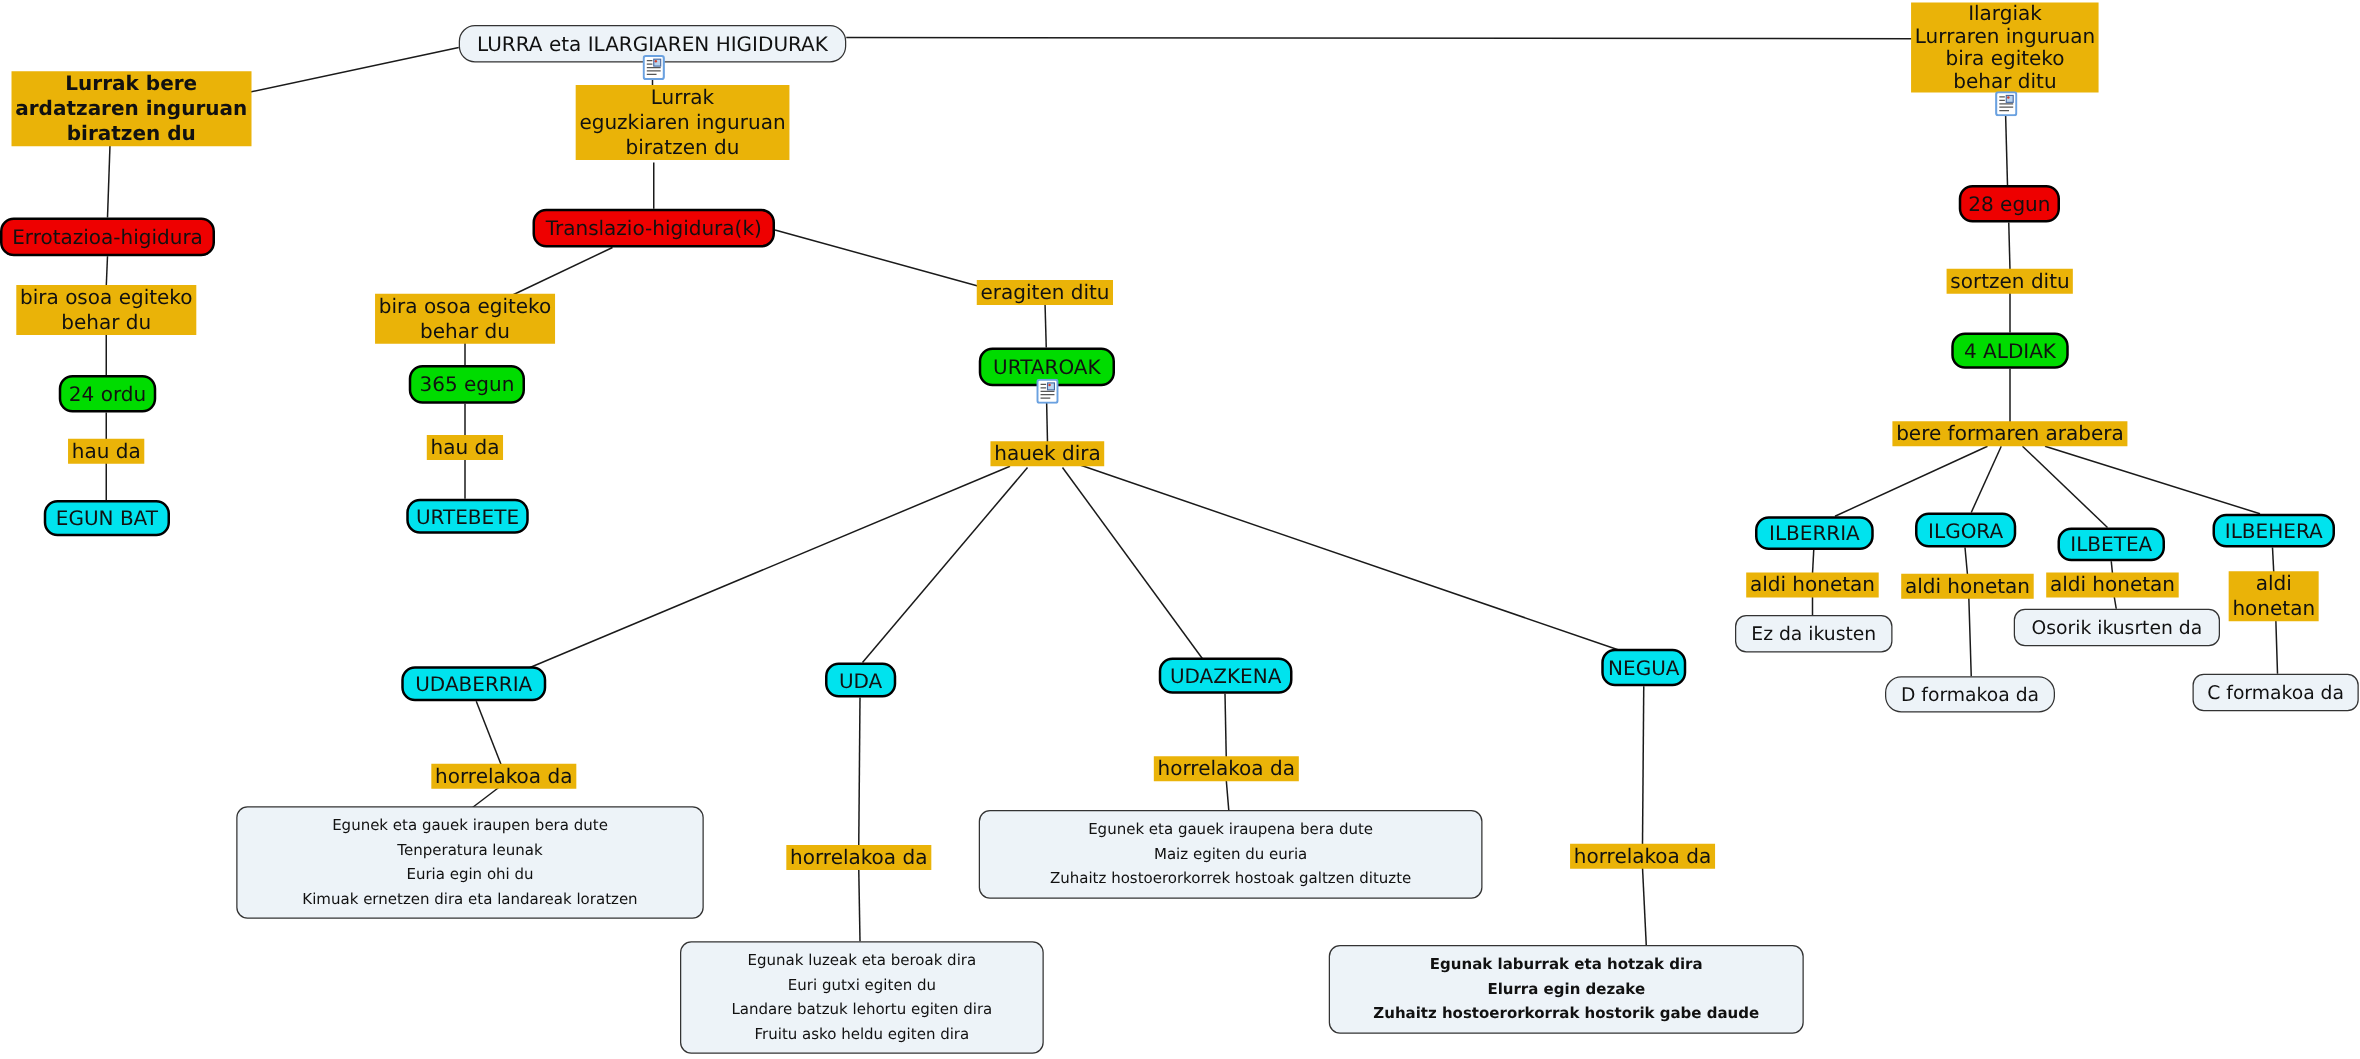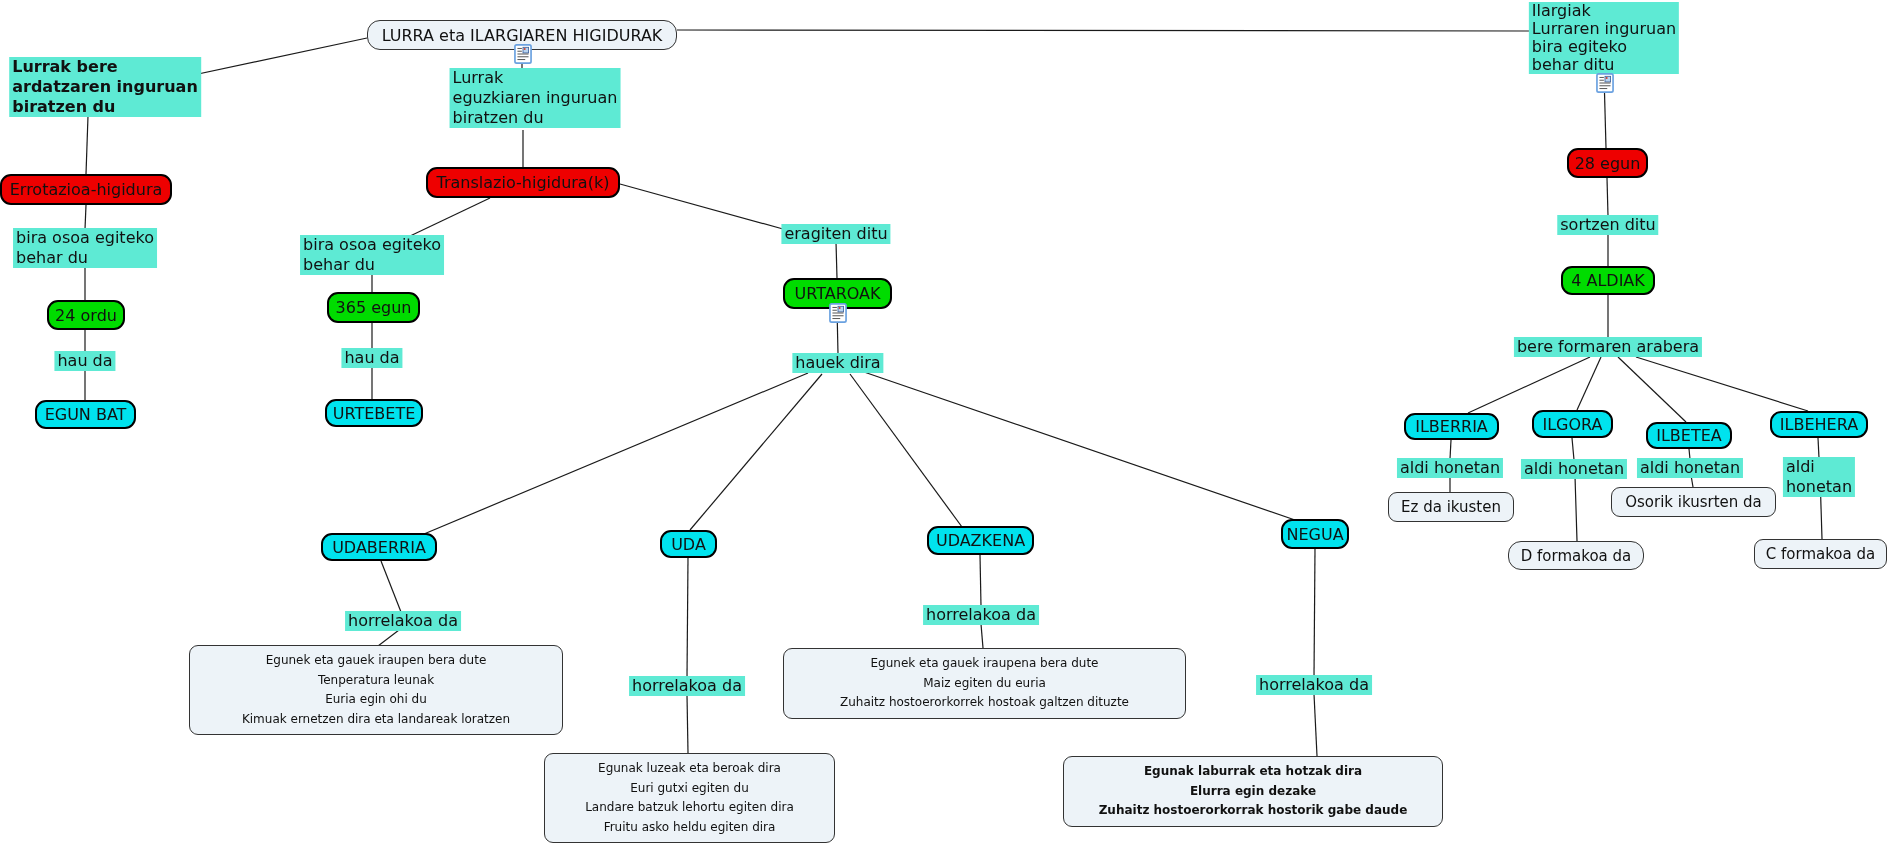--- a/index.html
+++ b/index.html
@@ -20,22 +20,22 @@
     position:absolute;z-index:2;background:#edf3f8;border:1px solid #333;border-radius:11px;
     display:flex;align-items:center;justify-content:center;font-size:16px;
     box-sizing:border-box;padding:2px 10px;white-space:nowrap;
   }
   .desc{
     position:absolute;z-index:2;background:#edf3f8;border:1px solid #333;border-radius:9px;
     font-size:12px;line-height:19.5px;text-align:center;white-space:pre-line;
     box-sizing:border-box;padding:5px 8px;z-index:2;
   }
   .link{
-    position:absolute;z-index:1;transform:translateX(-50%);
-    font-size:16px;line-height:20px;white-space:pre-line;background:#5eead4;padding:0 3px;
+    position:absolute;z-index:1;transform:translateX(-50%);text-align:center;
+    font-size:16px;line-height:20px;white-space:pre-line;background:#eab308;padding:0 3px;
   }
   .res-icon{position:absolute;z-index:3;width:18px;height:20px;}
 </style>
 </head>
 <body>
 
 <div id="canvas">
 
   <svg class="lines" width="1888" height="847">
     <g stroke="#1a1a1a" stroke-width="1.2" fill="none">
@@ -109,21 +109,21 @@
   <div class="link" style="left:85px;top:228px;">bira osoa egiteko
 behar du</div>
   <div class="node green" style="left:47px;top:300px;width:78px;height:30px;">
     <span>24 ordu</span>
   </div>
   <div class="link" style="left:85px;top:351px;">hau da</div>
   <div class="node cyan" style="left:35px;top:400px;width:101px;height:29px;">
     <span>EGUN BAT</span>
   </div>
 
-  <div class="link" style="left:535px;top:68px;">Lurrak
+  <div class="link" style="left:546px;top:68px;">Lurrak
 eguzkiaren inguruan
 biratzen du</div>
   <div class="node red" style="left:426px;top:167px;width:194px;height:31px;">
     <span>Translazio-higidura(k)</span>
   </div>
   <div class="link" style="left:372px;top:235px;">bira osoa egiteko
 behar du</div>
   <div class="node green" style="left:327px;top:292px;width:93px;height:31px;">
     <span>365 egun</span>
   </div>

